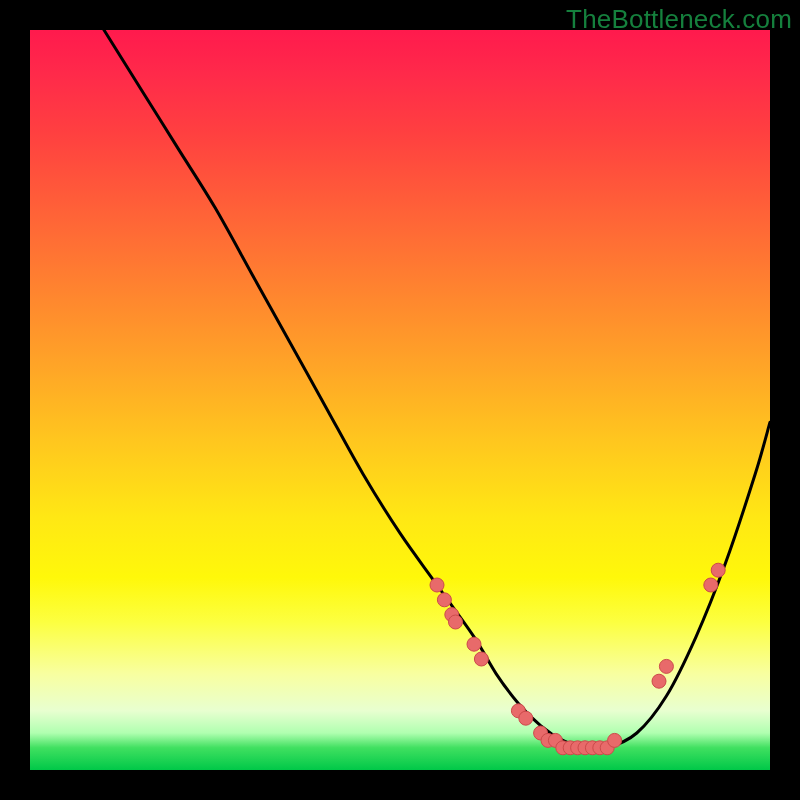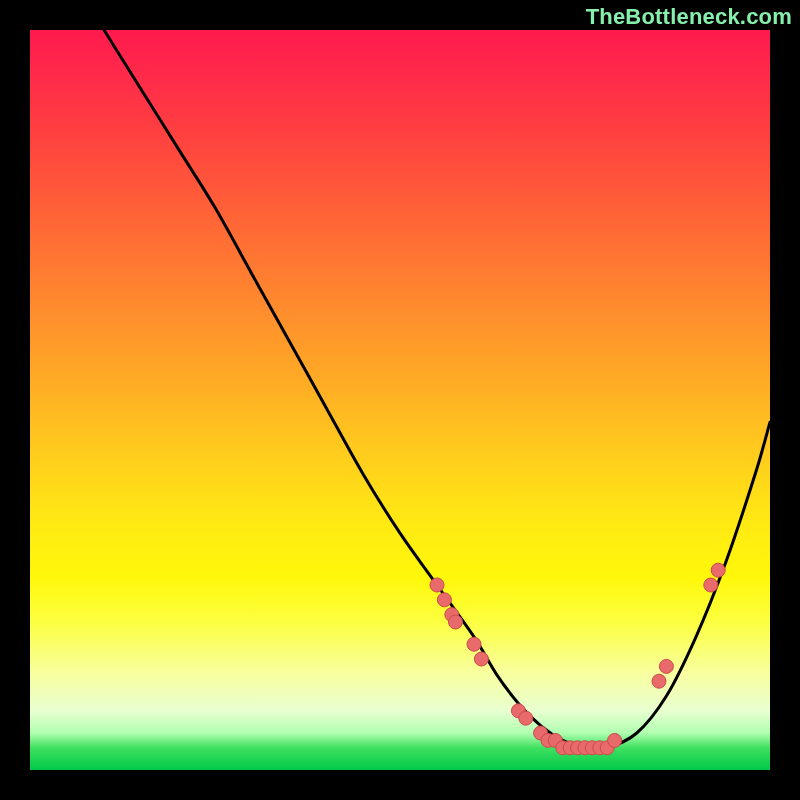--- a/index.html
+++ b/index.html
@@ -42,23 +42,23 @@
       #e8ffd0 92%,
       #b0ffb0 95%,
       #40e060 97%,
       #00c848 100%
     );
   }
   .watermark {
     position: absolute;
     top: 4px;
     right: 8px;
-    color: #86efac;
-    font-size: 22px;
-    font-weight: 700;
+    color: #15803d;
+    font-size: 26px;
+    font-weight: 400;
     letter-spacing: 0.2px;
     user-select: none;
   }
   svg.curve {
     position: absolute;
     left: 0;
     top: 0;
     width: 740px;
     height: 740px;
     overflow: visible;

